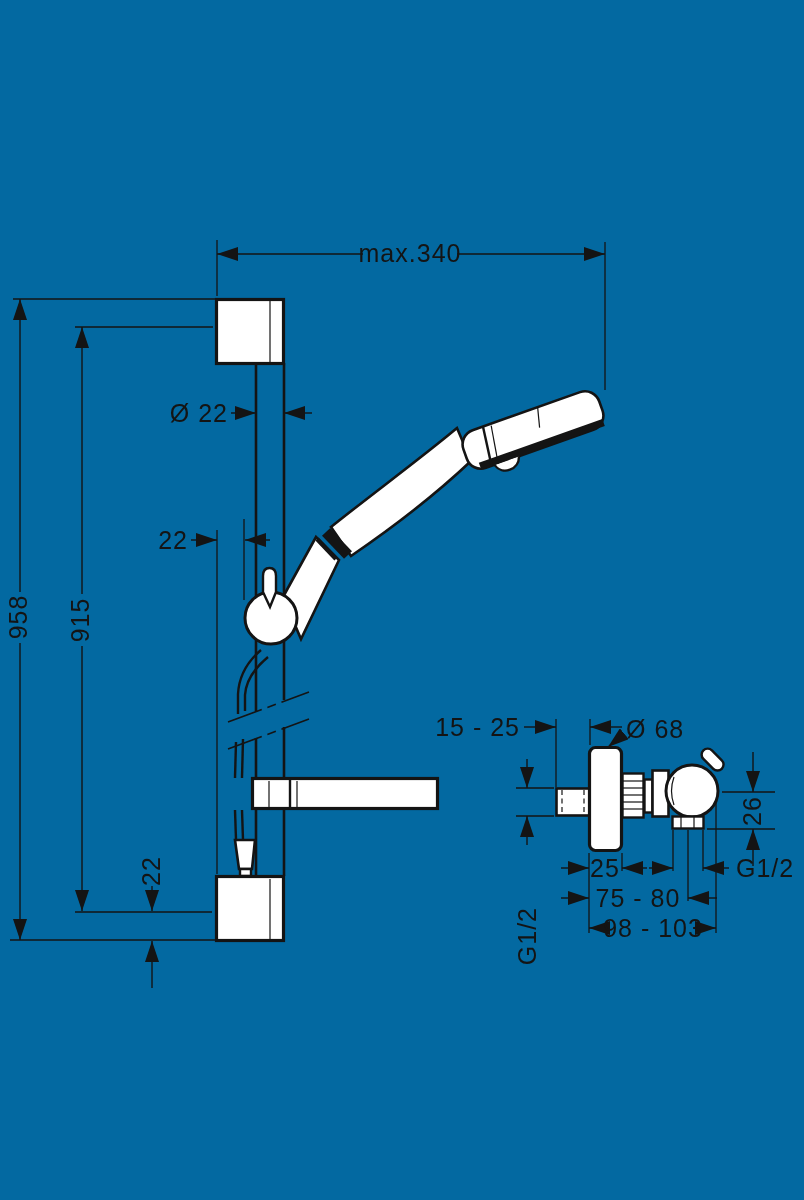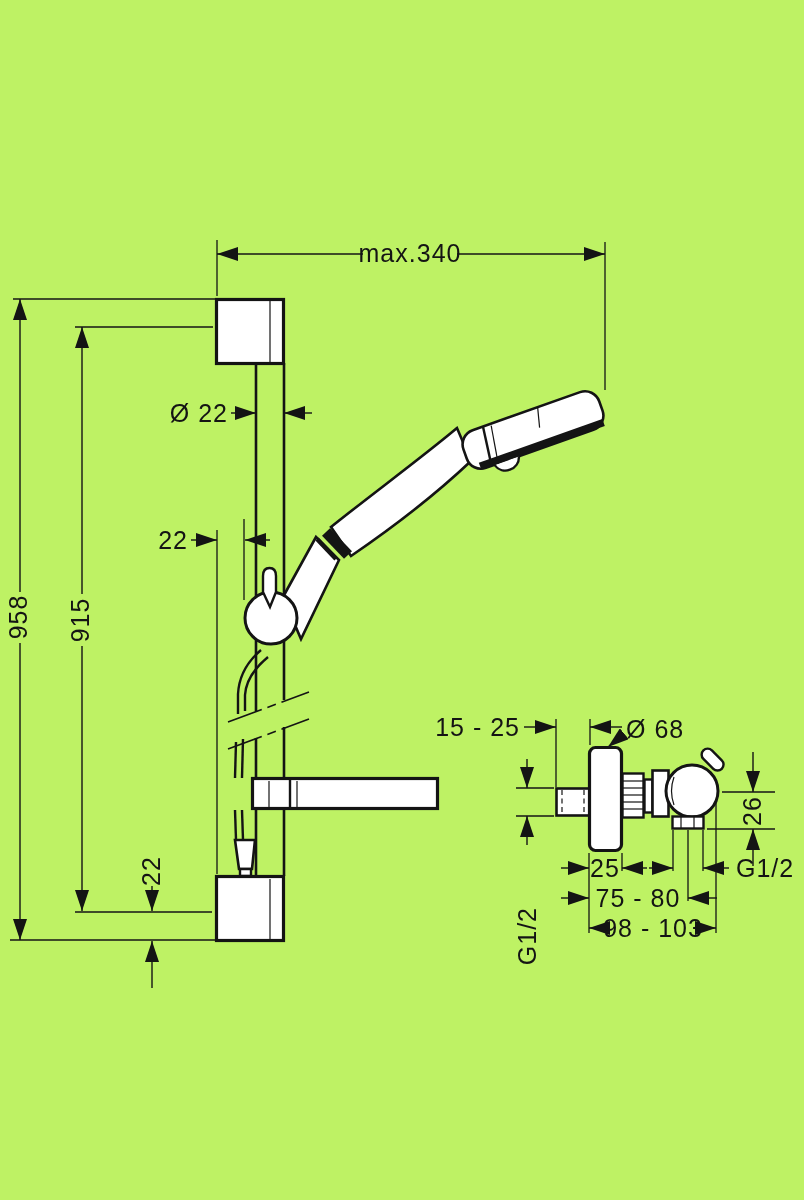--- a/index.html
+++ b/index.html
@@ -1,16 +1,16 @@
 <!DOCTYPE html>
 <html><head>
 <meta charset="utf-8">
 <style>
   html,body{margin:0;padding:0;background:#ffffff;}
-  .canvas{position:relative;width:804px;height:1200px;background:#bef264;overflow:hidden;}
+  .canvas{position:relative;width:804px;height:1200px;background:#0369a1;overflow:hidden;}
   svg{display:block;}
   .lbl{font-family:"Liberation Sans",sans-serif;font-size:25px;fill:#141414;letter-spacing:1px;}
   .dim{stroke:#141414;stroke-width:1.4;fill:none;}
   .ext{stroke:#141414;stroke-width:1.3;fill:none;}
   .w1{stroke:#141414;stroke-width:1.2;fill:none;}
   .w2{stroke:#141414;stroke-width:2.4;fill:none;}
   .w25{stroke:#141414;stroke-width:2.6;fill:none;}
   .w3{stroke:#141414;stroke-width:3.2;fill:none;}
   .fw{fill:#ffffff;}
   .brk{stroke:#141414;stroke-width:1.6;fill:none;stroke-dasharray:36 6 9 6;}

